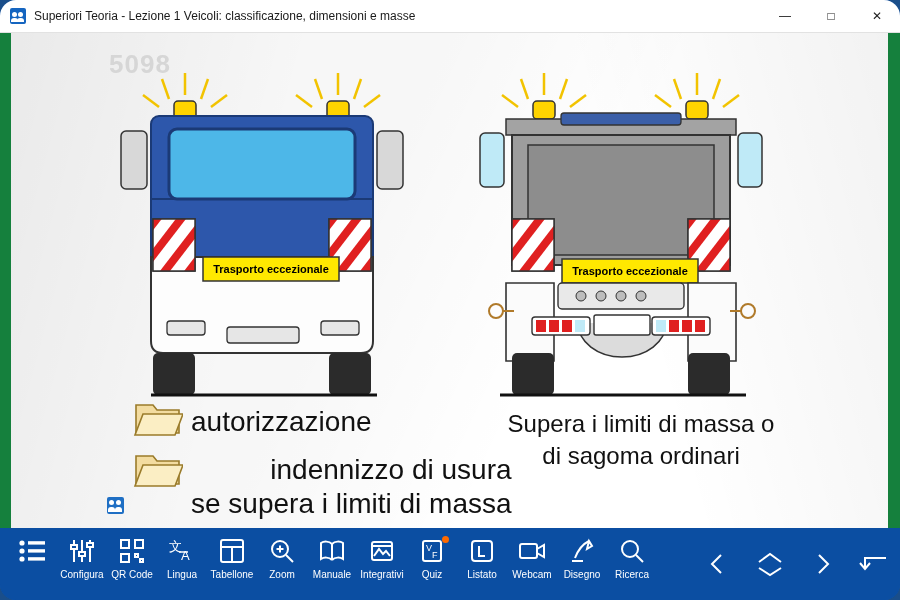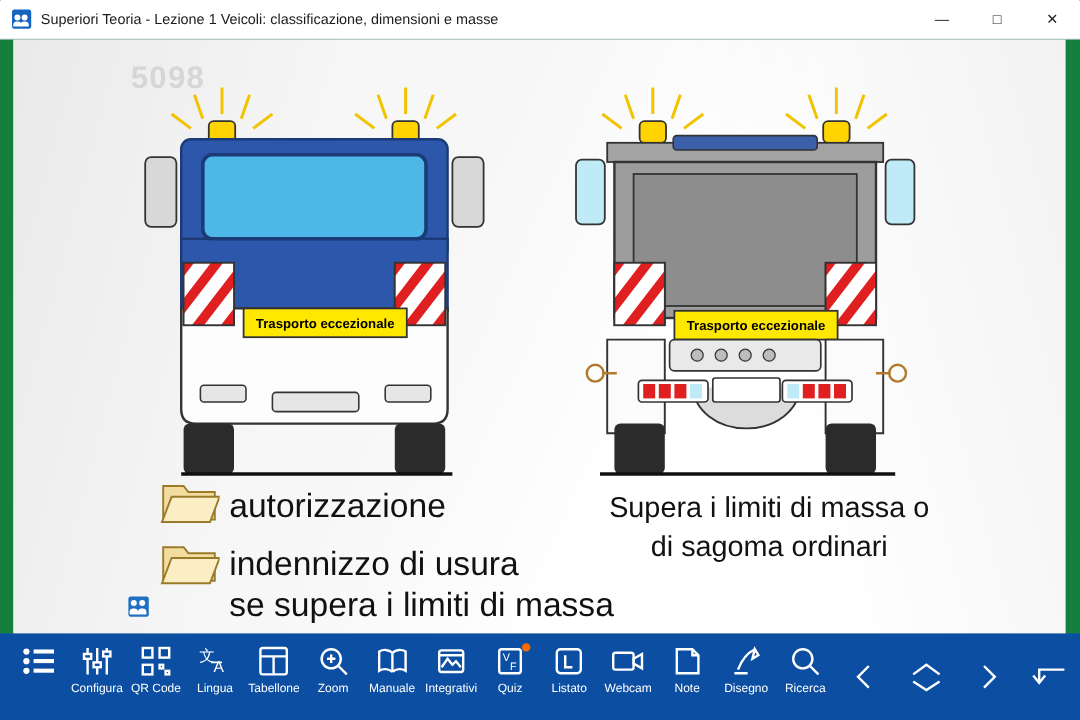--- a/index.html
+++ b/index.html
@@ -15,21 +15,21 @@
   }
 
   
   .window {
     position: absolute;
     left: 0; top: 0;
     width: 900px;
     height: 600px;
     background: #0f56b3;
     box-sizing: border-box;
-    border-radius: 1px;
+    border-radius: 16px;
     overflow: hidden;
   }
   .titlebar {
     position: absolute;
     left: 0; top: 0;
     width: 900px;
     height: 33px;
     background: #ffffff;
     border-bottom: 1px solid #e2e2e2;
     display: flex;
@@ -147,21 +147,21 @@
   .truck-front { left: 96px; top: 38px; }
   .truck-rear  { left: 455px; top: 38px; }
 
   .caption {
     position: absolute;
     font-size: 28px;
     color: #111;
     line-height: 1.22;
   }
   .cap-left1 { left: 180px; top: 372px; }
-  .cap-left2 { left: 180px; top: 420px; }
+  .cap-left2 { left: 180px; top: 420px; text-align: right; }
   .cap-right {
     left: 455px;
     top: 375px;
     width: 350px;
     text-align: center;
     font-size: 24px;
     line-height: 1.35;
   }
 
   .folder-icon { position: absolute; }
@@ -560,29 +560,20 @@
     <div class="tb-item">
       <div class="tb-icon">
         <svg width="28" height="24" viewBox="0 0 28 24" fill="none" stroke="#fff" stroke-width="2">
           <rect x="2" y="5" width="17" height="14" rx="2"></rect>
           <path d="M19 10 L26 6 L26 18 L19 14 Z"></path>
         </svg>
       </div>
       <div class="tb-label">Webcam</div>
     </div>
 
-    <div class="tb-item">
-      <div class="tb-icon">
-        <svg width="26" height="26" viewBox="0 0 26 26" fill="none" stroke="#fff" stroke-width="2">
-          <path d="M4 3 L17 3 L22 8 L22 23 L4 23 Z"></path>
-          <path d="M17 3 L17 8 L22 8"></path>
-        </svg>
-      </div>
-      <div class="tb-label">Note</div>
-    </div>
 
     <div class="tb-item">
       <div class="tb-icon">
         <svg width="26" height="26" viewBox="0 0 26 26" fill="none" stroke="#fff" stroke-width="2">
           <path d="M6 20 C9 12 14 6 20 3"></path>
           <path d="M20 3 L23 8 L18 11 Z"></path>
           <line x1="3" y1="23" x2="14" y2="23"></line>
         </svg>
       </div>
       <div class="tb-label">Disegno</div>

